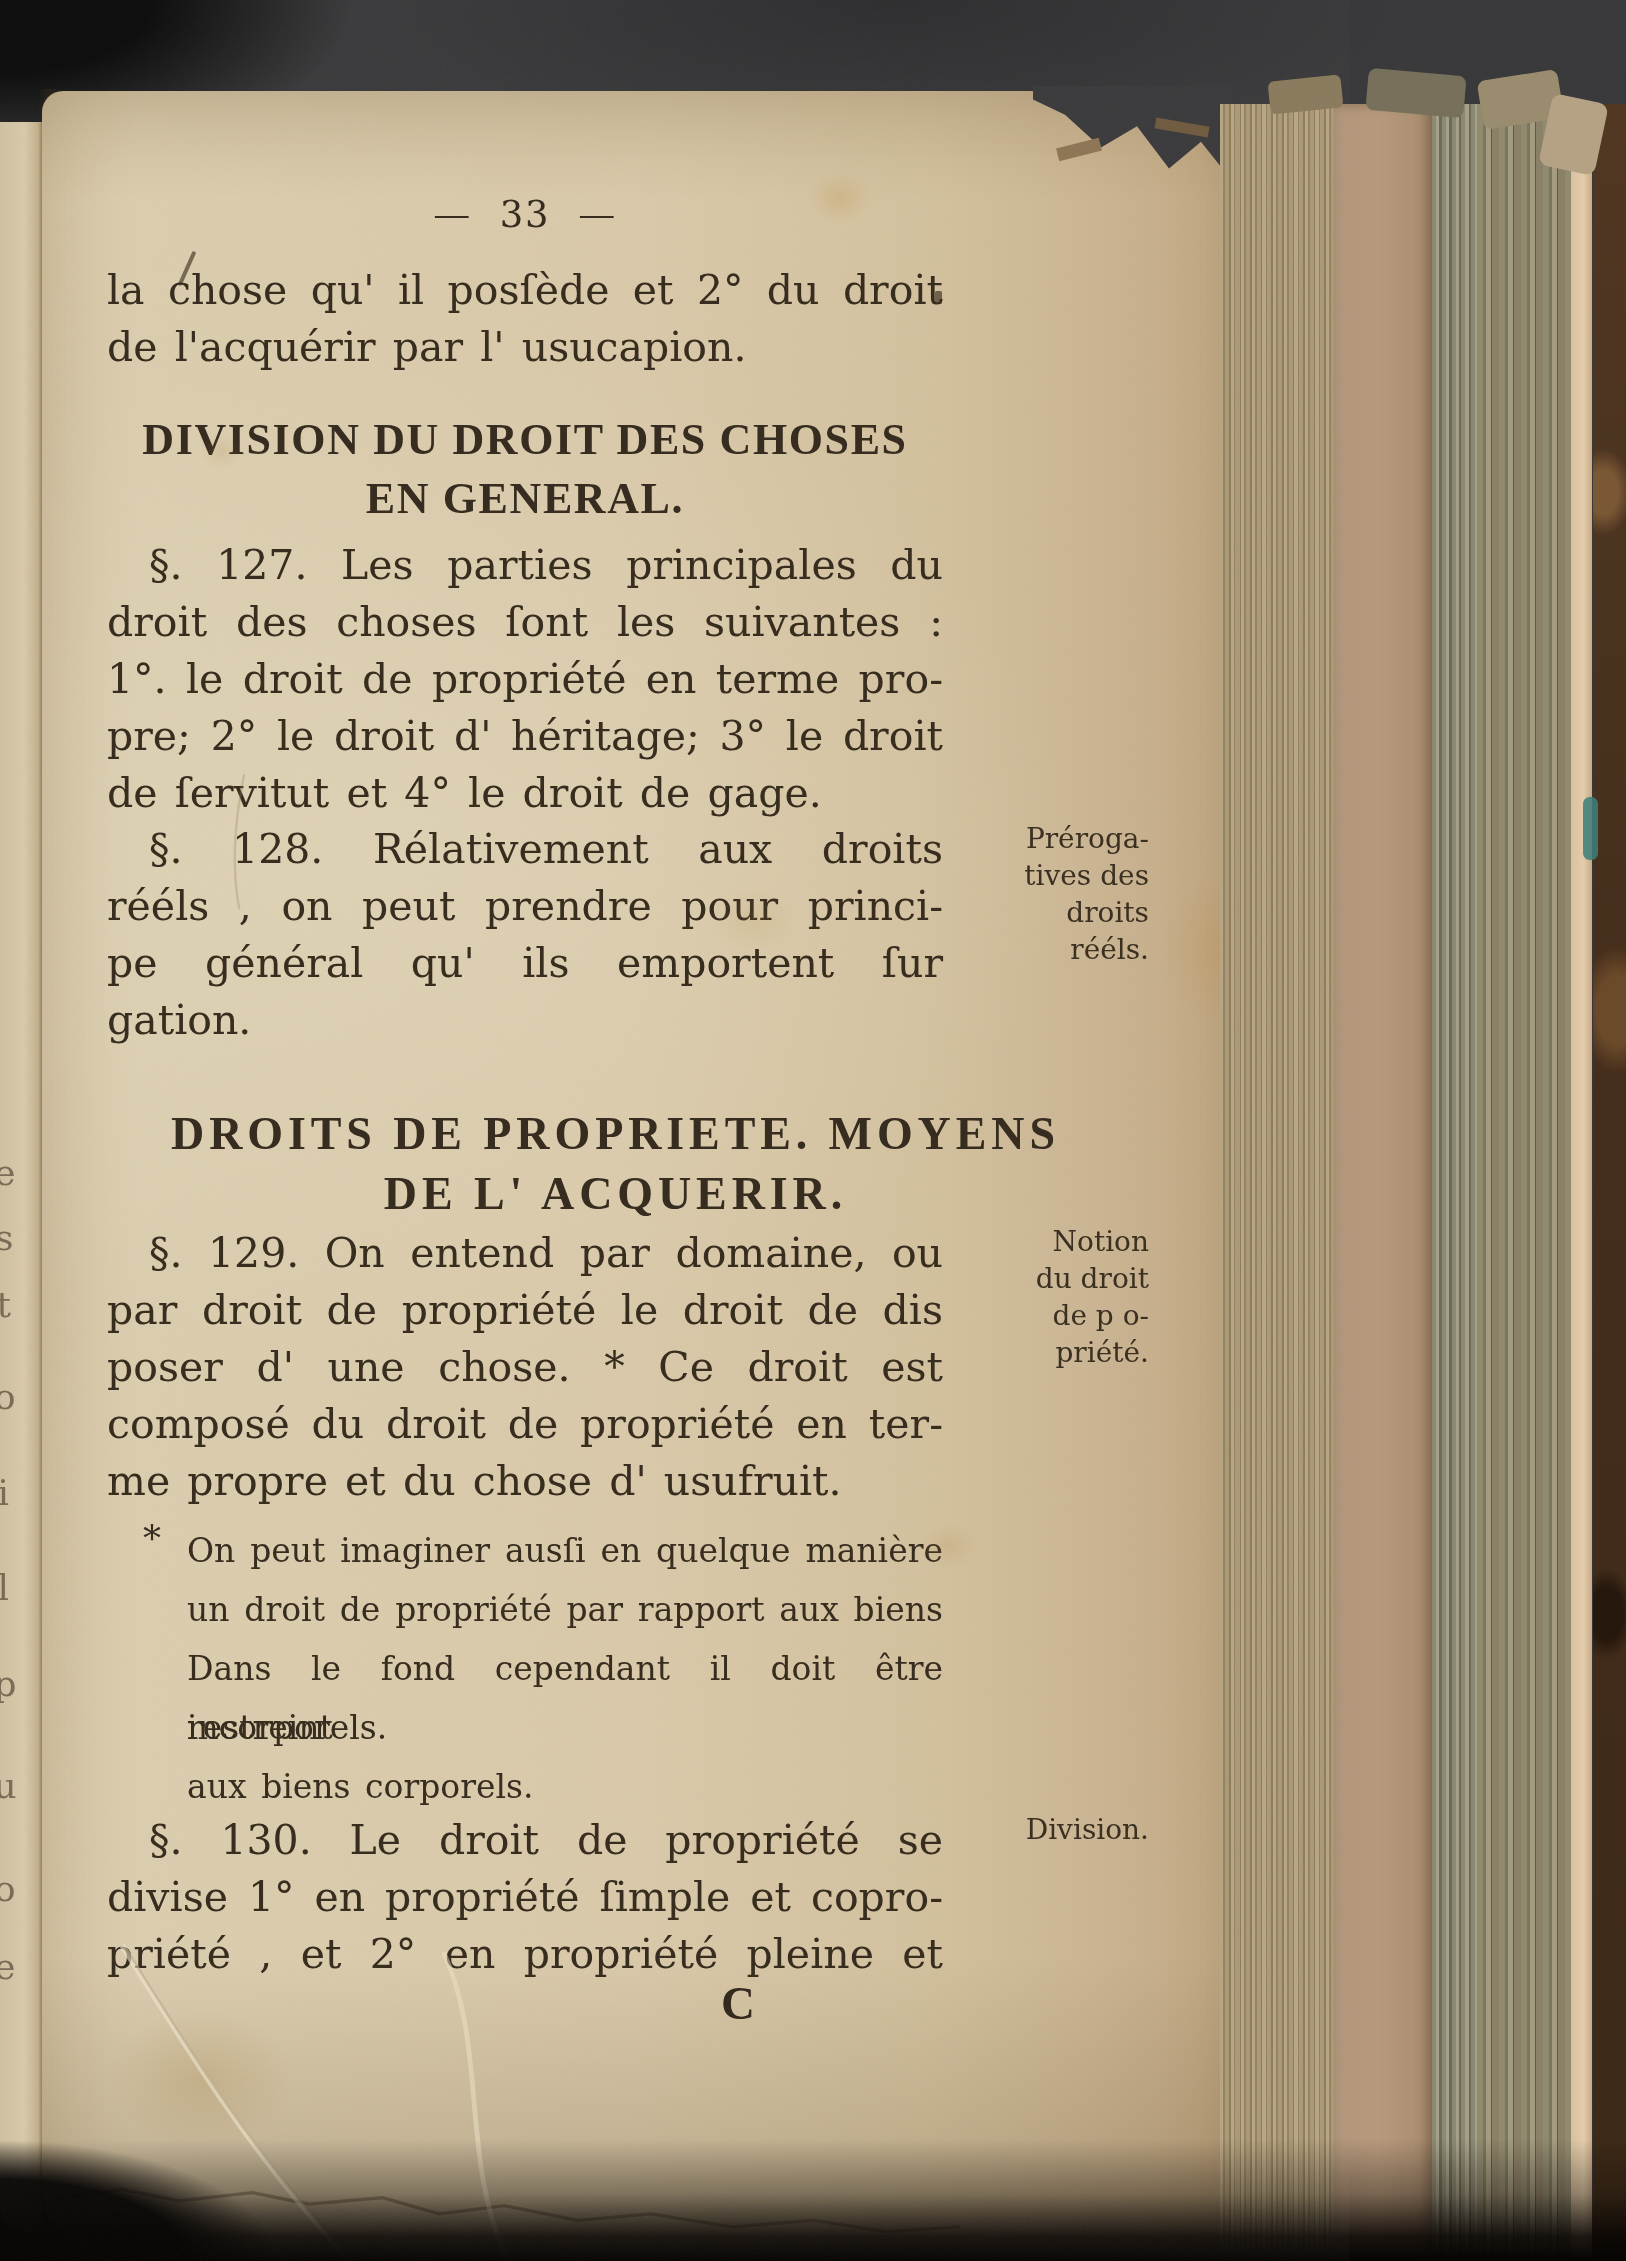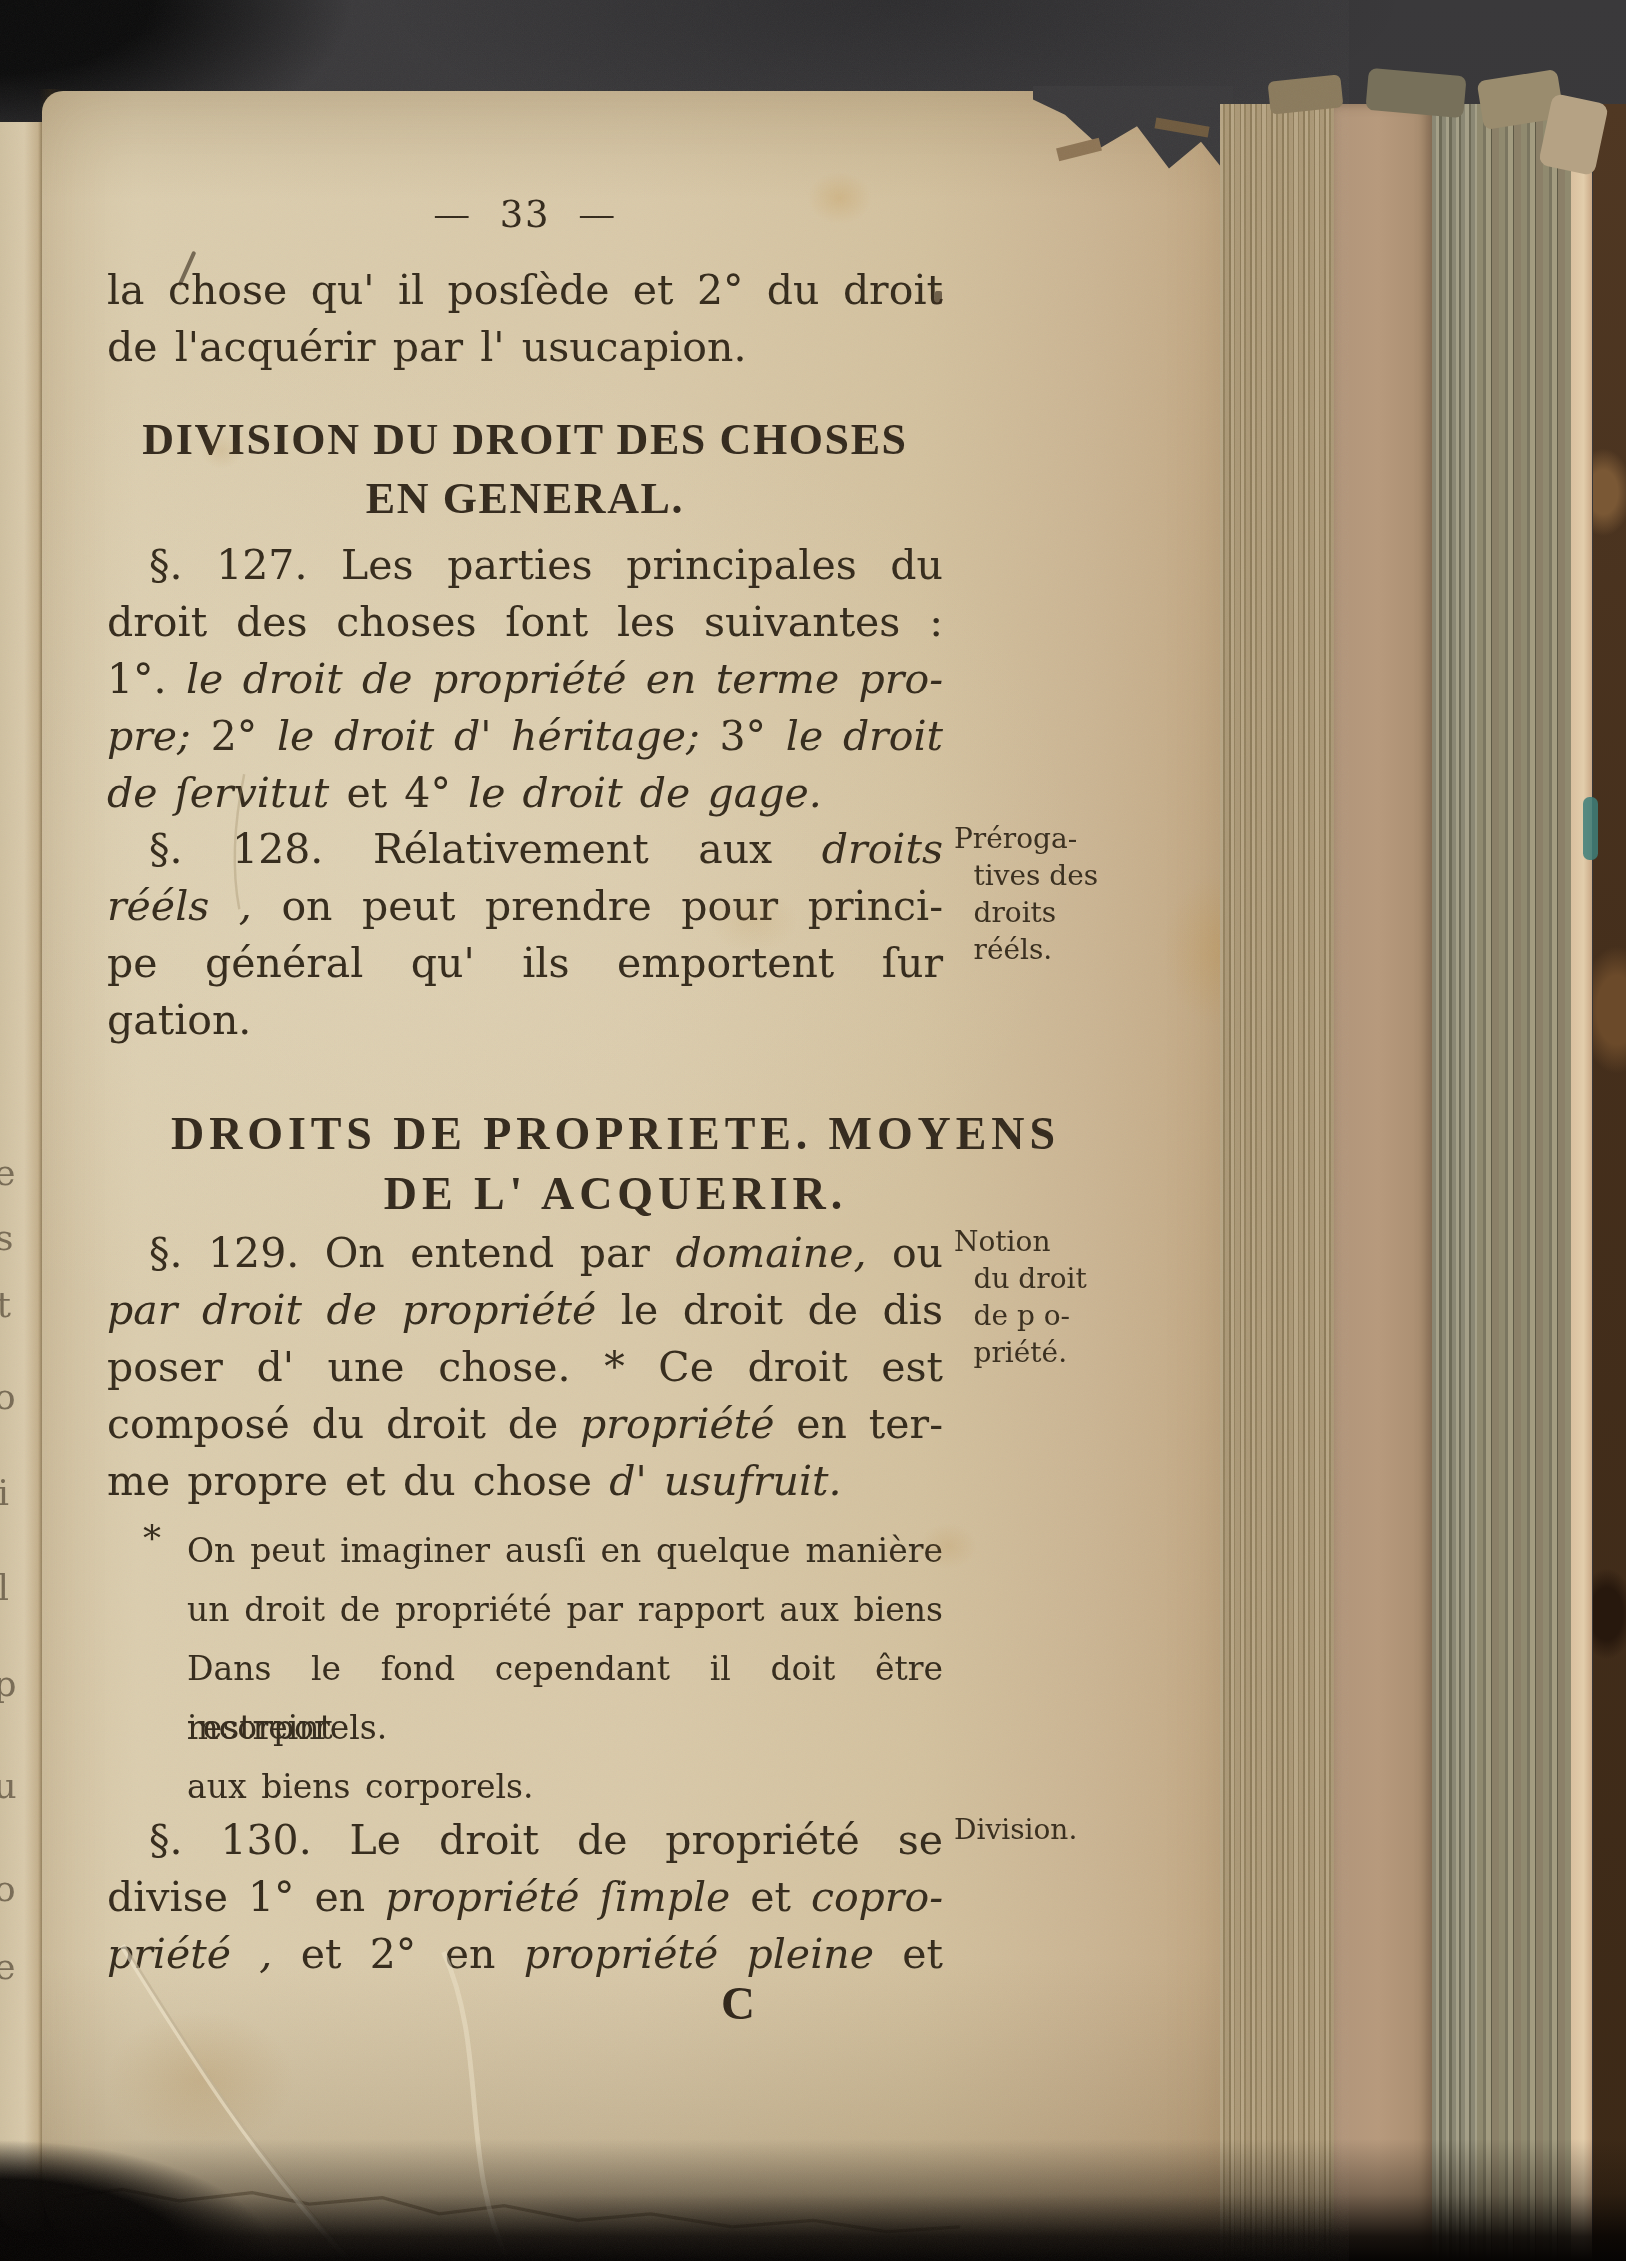--- a/index.html
+++ b/index.html
@@ -23,31 +23,31 @@
       linear-gradient(180deg,rgba(120,95,55,.16) 0%,rgba(120,95,55,0) 5%,rgba(120,95,55,0) 86%,rgba(95,72,40,.22) 97%,rgba(80,60,34,.3) 100%),
       radial-gradient(976px 732px at 30% 35%, rgba(236,228,205,.25), rgba(236,228,205,0) 70%),
       linear-gradient(90deg,#d3c3a2 0%,#dbcdae 8%,#d9c9a9 50%,#d3c19e 74%,#cbb593 88%,#c4ab87 97%,#bfa580 100%);
     border-radius:21px 4.9px 0 73px;
     box-shadow:inset 0 0 65px rgba(110,85,50,.18);}
   .ink{color:#342a1b;}
   .line{position:relative;height:57px;line-height:57px;font-size:41px;word-spacing:4.1px;white-space:normal;}
   .jl{text-align:justify;text-align-last:justify;}
   .ll{text-align:left;}
   .ind{padding-left:42px;}
-  .it{font-style:italic;margin-top:24px;}
+  .it{margin-top:24px;}
   .block{position:absolute;left:65px;width:836px;}
   .pageno{position:absolute;left:65px;width:836px;top:102px;text-align:center;
     font-size:37px;color:#33291b;font-weight:normal;letter-spacing:1.6px;}
   .pageno .dash{margin:0 28px;transform:scaleY(.8);display:inline-block;}
   .heading{position:absolute;text-align:center;font-family:"Liberation Serif",serif;
     font-weight:bold;color:#33291c;}
   .h1{left:65px;width:836px;top:319px;font-size:44px;letter-spacing:1.6px;line-height:59px;}
   .h2{left:65px;width:1017px;top:1013px;font-size:46px;letter-spacing:4.9px;line-height:60px;}
   .mnote{position:absolute;left:912px;width:195px;font-size:28px;line-height:37px;
-    color:#382d1d;text-align:left;}
+    color:#382d1d;text-align:right;}
   .mnote .mline{white-space:nowrap;}
   .mnote .mn2{padding-left:19.5px;}
   .footnote{position:absolute;left:65px;width:836px;top:1430px;}
   .footnote .line{height:59px;line-height:59px;font-size:33px;padding-left:80px;}
   .fmark{position:absolute;left:36px;top:-3.3px;font-size:36px;color:#342a1b;}
   .signature{position:absolute;left:623px;top:1885px;width:146px;text-align:center;
     font-size:47px;font-weight:bold;color:#30261a;font-family:"Liberation Serif",serif;}
   
   .stain{position:absolute;border-radius:50%;pointer-events:none;}
   .smudge{position:absolute;width:4.1px;height:37px;background:rgba(48,36,22,.6);

